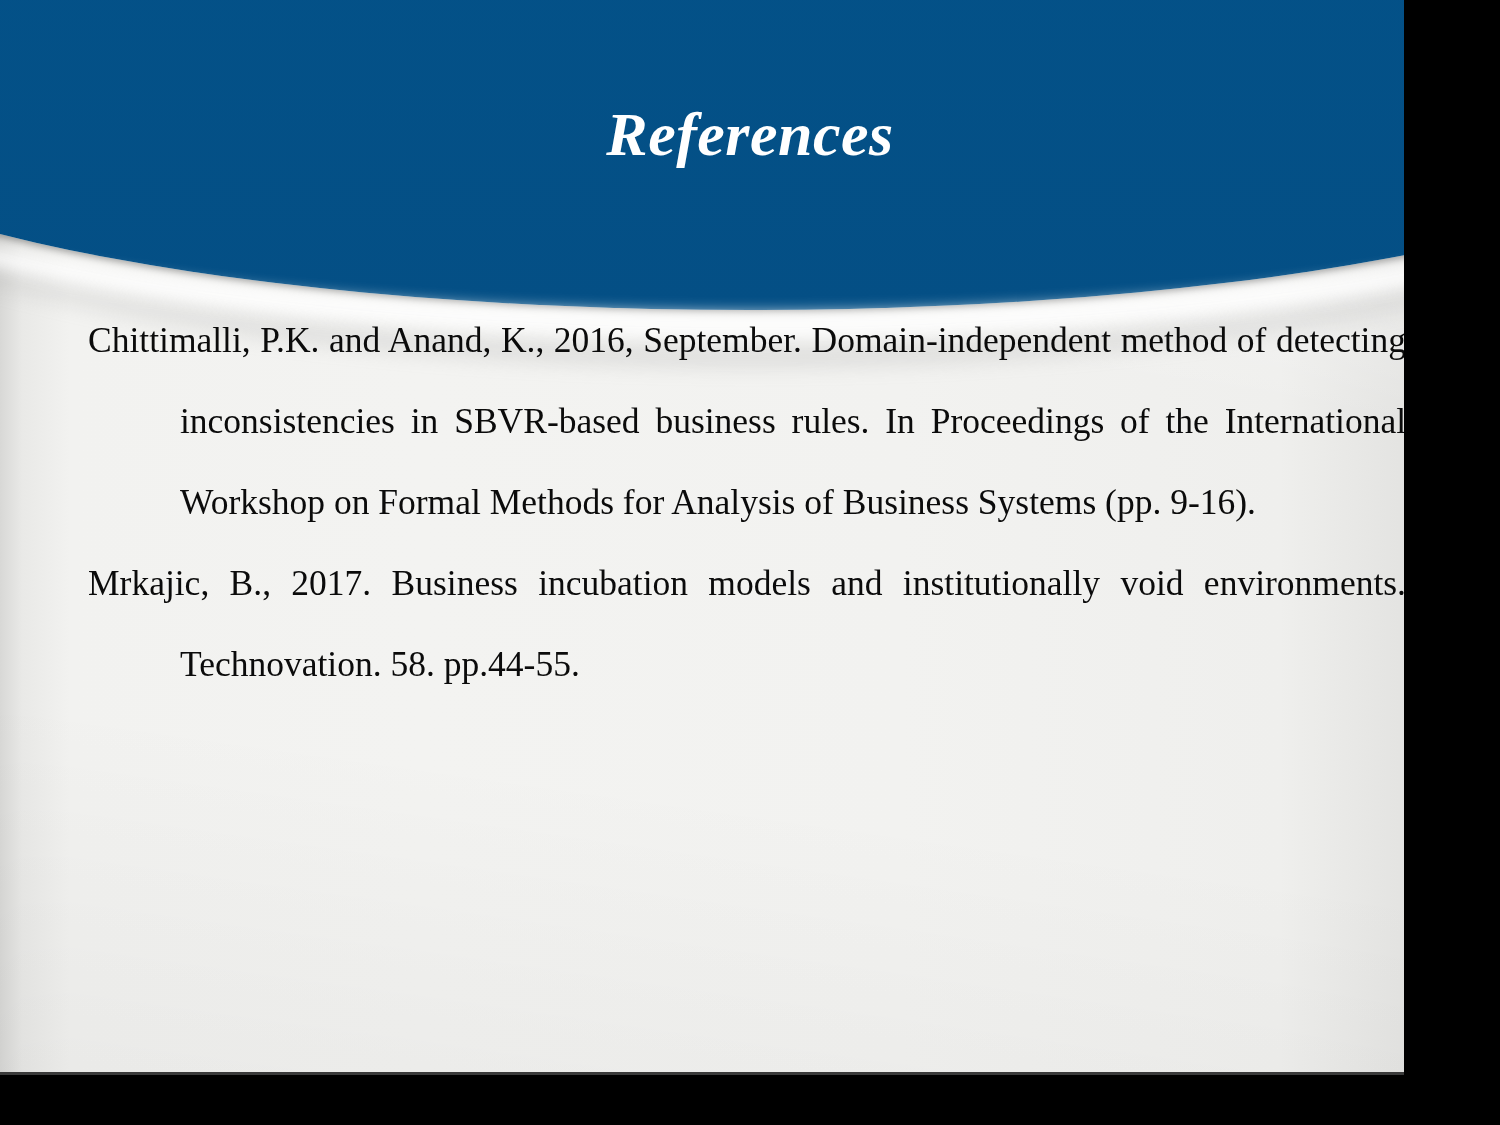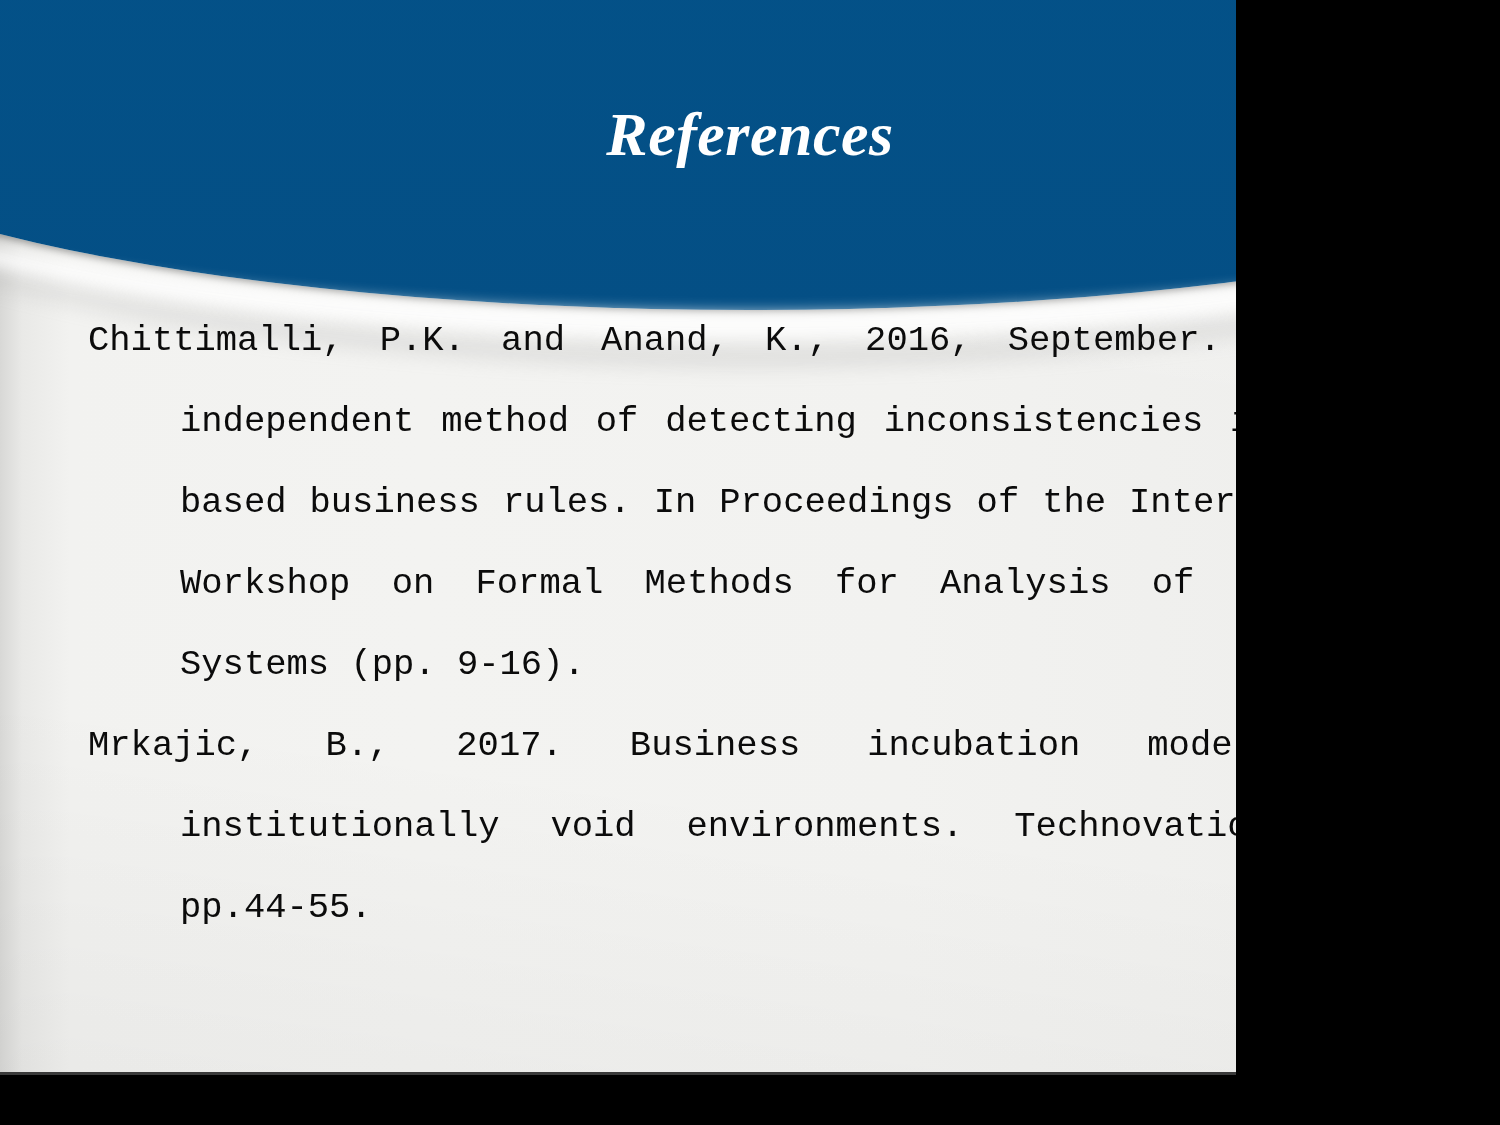--- a/index.html
+++ b/index.html
@@ -2,21 +2,21 @@
 <html><head>
 <meta charset="utf-8">
 <style>
   html, body {
     margin: 0;
     padding: 0;
     background: #000;
   }
   #slide {
     position: relative;
-    width: 1236px;
+    width: 1404px;
     height: 1125px;
     overflow: hidden;
     background: #ffffff;
     font-family: "Liberation Serif", "DejaVu Serif", serif;
   }
 
   
   .body-bg {
     position: absolute;
     left: 0; top: 0;
@@ -110,21 +110,20 @@
     color: #0b0b0b;
     font-size: 35.5px;
     line-height: 81px;
   }
   .ref-entry {
     text-align: justify;
     text-justify: inter-word;
     margin: 0 0 0 0;
     padding-left: 92px;
     text-indent: -92px;
-    font-family: Liberation Mono, monospace;
   }
   .ref-entry + .ref-entry { margin-top: 0px; }
 
   
   .bottom-bar {
     position: absolute;
     left: 0;
     top: 1075px;
     width: 1500px;
     height: 50px;

